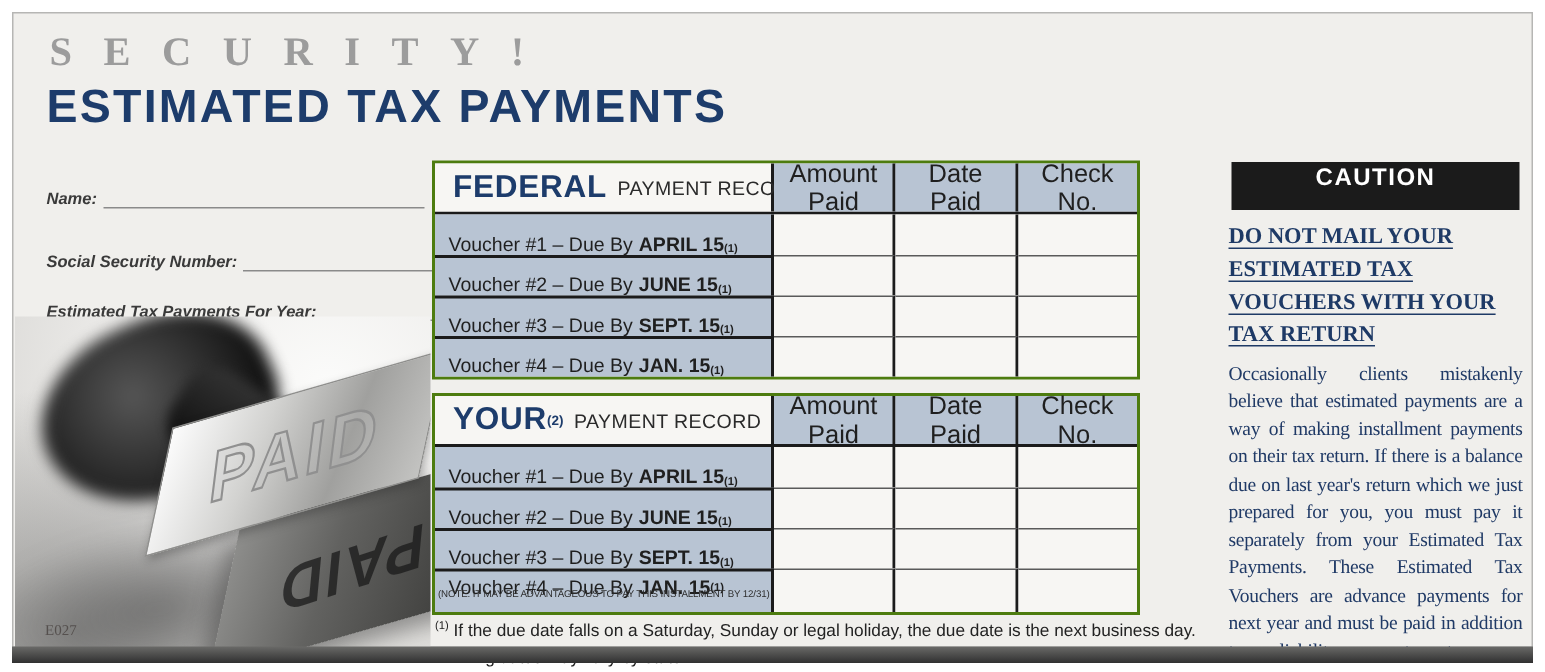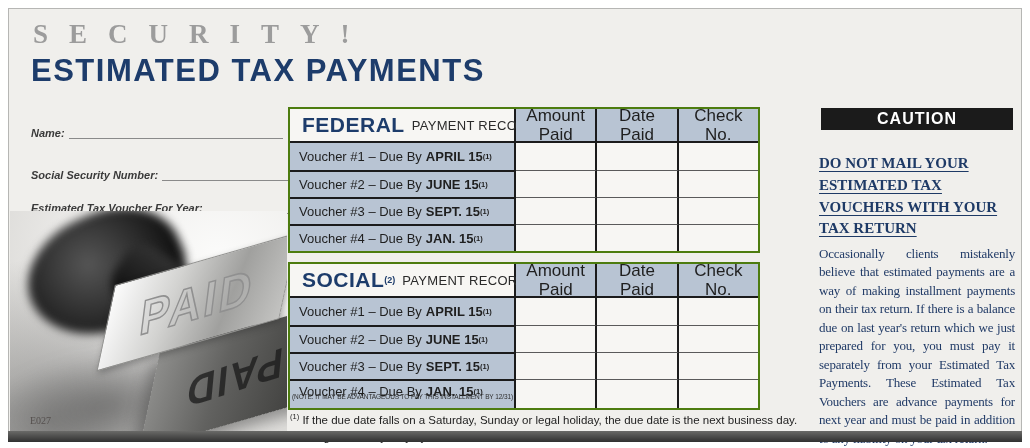--- a/index.html
+++ b/index.html
@@ -113,21 +113,21 @@
     flex: 1; background: #b8c4d3; border-right: 2px solid #1b1b1b;
     display: flex; flex-direction: column; align-items: center; justify-content: center;
     font-size: 17px; color: #1f1f1f; line-height: 1.12;
   }
   .tbl-col:last-child { border-right: none; }
   .tbl-row { display: flex; height: 27px; }
   .tbl-row.tall { height: 29px; }
   .row-label {
     position: relative; width: 226px; background: #b8c4d3;
     border-right: 2px solid #1b1b1b;
-    display: flex; align-items: center; padding-left: 9px;
+    display: flex; align-items: flex-end; padding-left: 9px;
     font-size: 13px; color: #1f1f1f; white-space: nowrap;
   }
   .tbl-row + .tbl-row .row-label { border-top: 2px solid #1b1b1b; }
   .row-due { font-weight: bold; padding-left: 4px; }
   .row-sup { font-size: 7.5px; vertical-align: super; font-weight: bold; }
   .row-note {
     position: absolute; left: 2px; bottom: 1px; font-size: 6.5px;
     letter-spacing: -0.1px; color: #2e2e2e; white-space: nowrap;
   }
   .row-cell {
@@ -140,24 +140,24 @@
   
   .footnotes { position: absolute; left: 281px; top: 401px; width: 545px; }
   .footnote { font-size: 11.5px; color: #222222; line-height: 14px; white-space: nowrap; }
   .footnote sup { font-size: 7.5px; }
 
   
   .caution { position: absolute; left: 810px; top: 99px; width: 196px; }
   .caution-bar {
     background: #1b1b1b; color: #ffffff; text-align: center;
     font-size: 16px; font-weight: bold; letter-spacing: 1px;
-    height: 22px; line-height: 22px; margin: 0 2px;
+    height: 32px; line-height: 22px; margin: 0 2px;
   }
   .caution-heading {
-    margin-top: 23px;
+    margin-top: 8px;
     font-family: "Liberation Serif", serif; font-weight: bold;
     font-size: 15px; color: #1e3a66; line-height: 1.45;
     text-decoration: underline; text-underline-offset: 3px;
   }
   .caution-body {
     margin-top: 5px;
     font-family: "Liberation Serif", serif;
     font-size: 13px; color: #203a66; line-height: 1.42;
     text-align: justify; letter-spacing: -0.2px;
   }
@@ -178,21 +178,21 @@
 
     <div class="field" style="left:22px; top:118px; width:252px;">
       <span class="field-label">Name:</span>
       <span class="field-line"></span>
     </div>
     <div class="field" style="left:22px; top:160px; width:262px;">
       <span class="field-label">Social Security Number:</span>
       <span class="field-line"></span>
     </div>
     <div class="field" style="left:22px; top:193px; width:268px;">
-      <span class="field-label">Estimated Tax Voucher For Year:</span>
+      <span class="field-label">Estimated Tax Payments For Year:</span>
       <span class="field-line"></span>
     </div>
 
     <div class="photo">
       <div class="photo-shadow"></div>
       <div class="stamp-handle"></div>
       <div class="stamp-arm"></div>
       <div class="stamp-rubber">
         <span class="stamp-rubber-text">PAID</span>
       </div>
@@ -260,21 +260,21 @@
           </div>
         <div class="row-cell"></div>
         <div class="row-cell"></div>
         <div class="row-cell"></div>
       </div>
     </div>
 
     <div class="tbl" style="left:279px; top:253px;">
       <div class="tbl-head">
         <div class="tbl-head-label">
-          <span class="tbl-title">SOCIAL</span>
+          <span class="tbl-title">YOUR</span>
             <span class="tbl-title-sup">(2)</span>
           <span class="tbl-subtitle">PAYMENT RECORD</span>
         </div>
         <div class="tbl-col">
           <span>Amount</span>
           <span>Paid</span>
         </div>
         <div class="tbl-col">
           <span>Date</span>
           <span>Paid</span>

